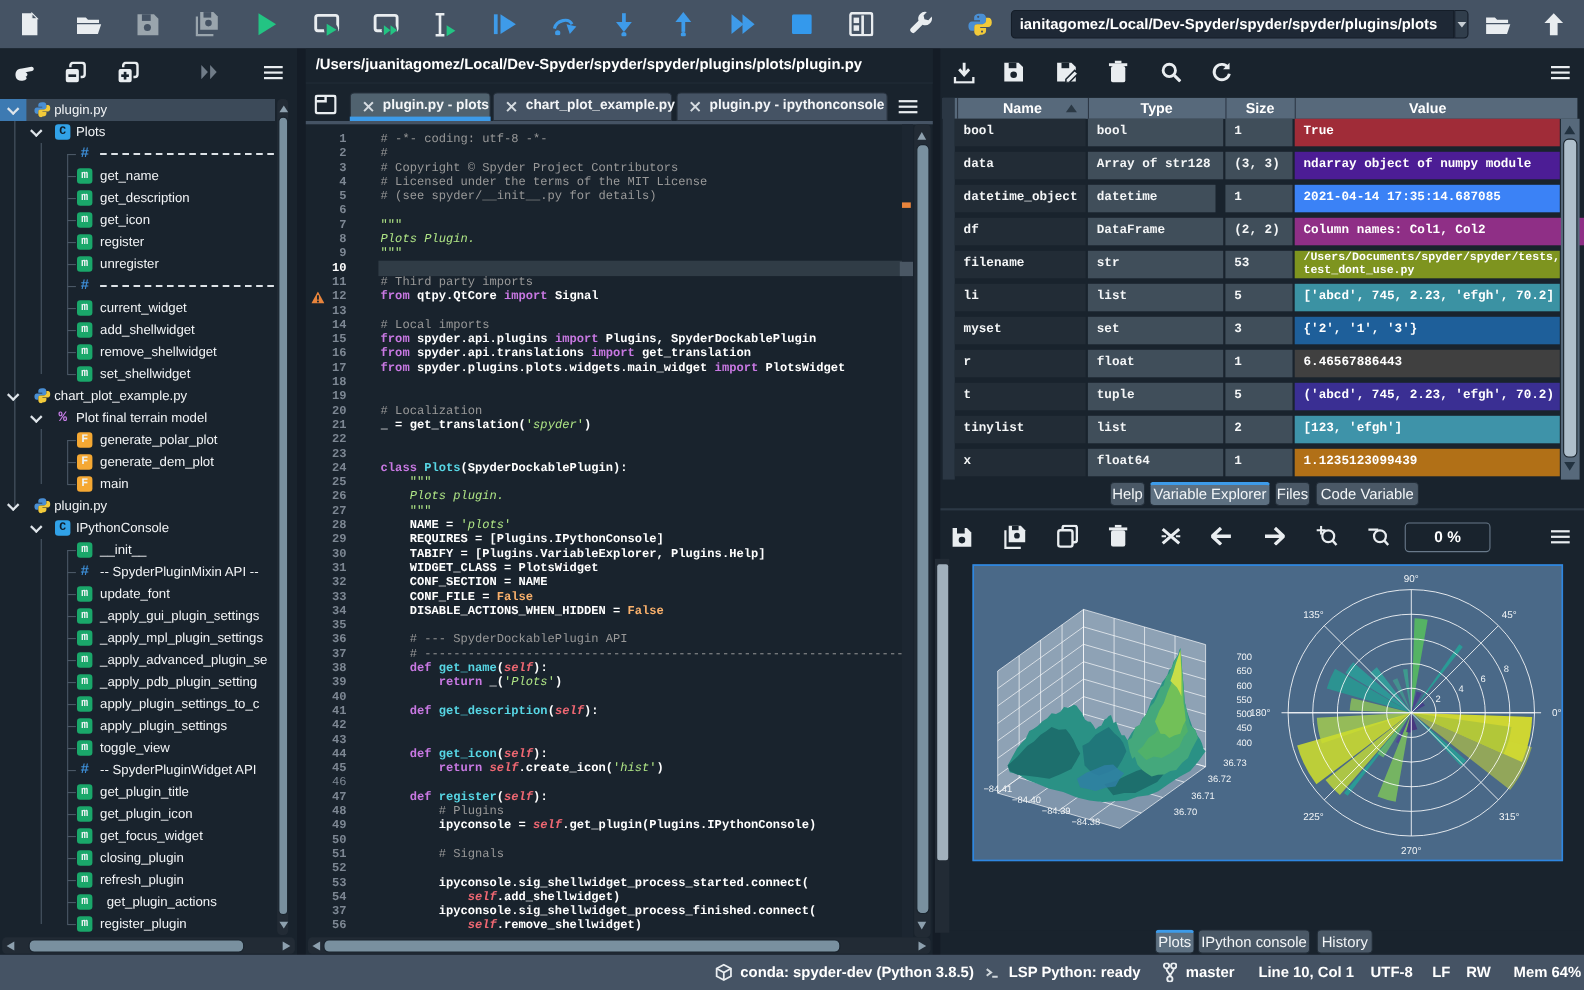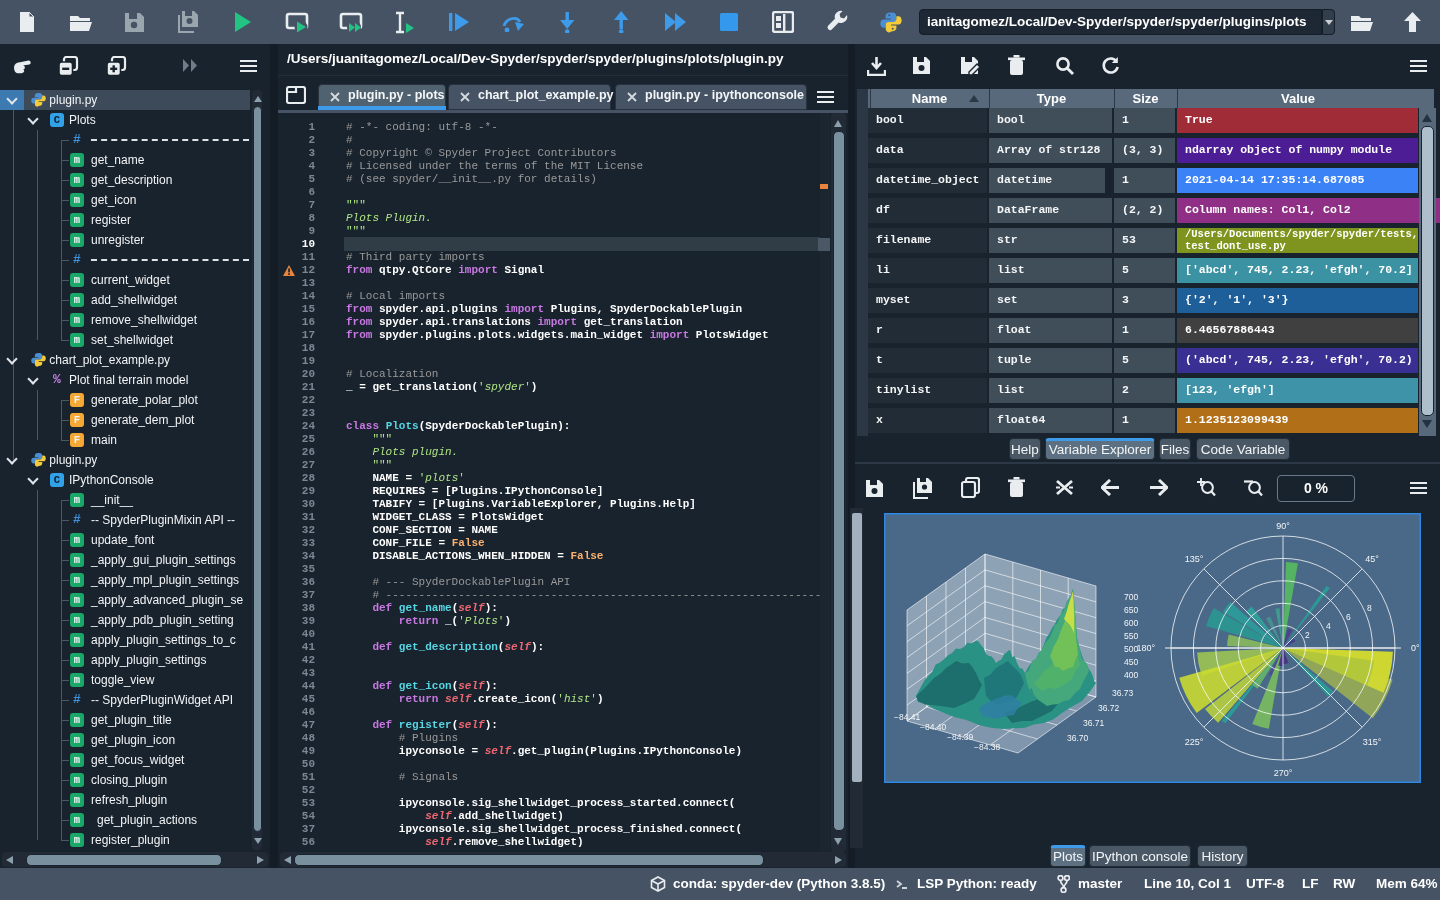--- a/index.html
+++ b/index.html
@@ -343,21 +343,21 @@
     <div class="abs mono" style="right:0;top:455.0px;color:#7d8793;font-weight:bold;font-size:11px;line-height:13px">36</div>
     <div class="abs mono" style="right:0;top:468.0px;color:#7d8793;font-weight:bold;font-size:11px;line-height:13px">37</div>
     <div class="abs mono" style="right:0;top:481.0px;color:#7d8793;font-weight:bold;font-size:11px;line-height:13px">38</div>
     <div class="abs mono" style="right:0;top:494.0px;color:#7d8793;font-weight:bold;font-size:11px;line-height:13px">39</div>
     <div class="abs mono" style="right:0;top:507.0px;color:#7d8793;font-weight:bold;font-size:11px;line-height:13px">40</div>
     <div class="abs mono" style="right:0;top:520.0px;color:#7d8793;font-weight:bold;font-size:11px;line-height:13px">41</div>
     <div class="abs mono" style="right:0;top:533.0px;color:#7d8793;font-weight:bold;font-size:11px;line-height:13px">42</div>
     <div class="abs mono" style="right:0;top:546.0px;color:#7d8793;font-weight:bold;font-size:11px;line-height:13px">43</div>
     <div class="abs mono" style="right:0;top:559.0px;color:#7d8793;font-weight:bold;font-size:11px;line-height:13px">44</div>
     <div class="abs mono" style="right:0;top:572.0px;color:#7d8793;font-weight:bold;font-size:11px;line-height:13px">45</div>
-    <div class="abs mono" style="right:0;top:585.0px;color:#7d8793;font-weight:bold;font-size:11px;line-height:13px">46</div>
+    <div class="abs mono" style="right:0;top:585.0px;color:#7d8793;font-weight:normal;font-size:11px;line-height:13px">46</div>
     <div class="abs mono" style="right:0;top:598.0px;color:#7d8793;font-weight:bold;font-size:11px;line-height:13px">47</div>
     <div class="abs mono" style="right:0;top:611.0px;color:#7d8793;font-weight:bold;font-size:11px;line-height:13px">48</div>
     <div class="abs mono" style="right:0;top:624.0px;color:#7d8793;font-weight:bold;font-size:11px;line-height:13px">49</div>
     <div class="abs mono" style="right:0;top:637.0px;color:#7d8793;font-weight:bold;font-size:11px;line-height:13px">50</div>
     <div class="abs mono" style="right:0;top:650.0px;color:#7d8793;font-weight:bold;font-size:11px;line-height:13px">51</div>
     <div class="abs mono" style="right:0;top:663.0px;color:#7d8793;font-weight:bold;font-size:11px;line-height:13px">52</div>
     <div class="abs mono" style="right:0;top:676.0px;color:#7d8793;font-weight:bold;font-size:11px;line-height:13px">53</div>
     <div class="abs mono" style="right:0;top:689.0px;color:#7d8793;font-weight:bold;font-size:11px;line-height:13px">54</div>
     <div class="abs mono" style="right:0;top:702.0px;color:#7d8793;font-weight:bold;font-size:11px;line-height:13px">37</div>
     <div class="abs mono" style="right:0;top:715.0px;color:#7d8793;font-weight:bold;font-size:11px;line-height:13px">56</div>

